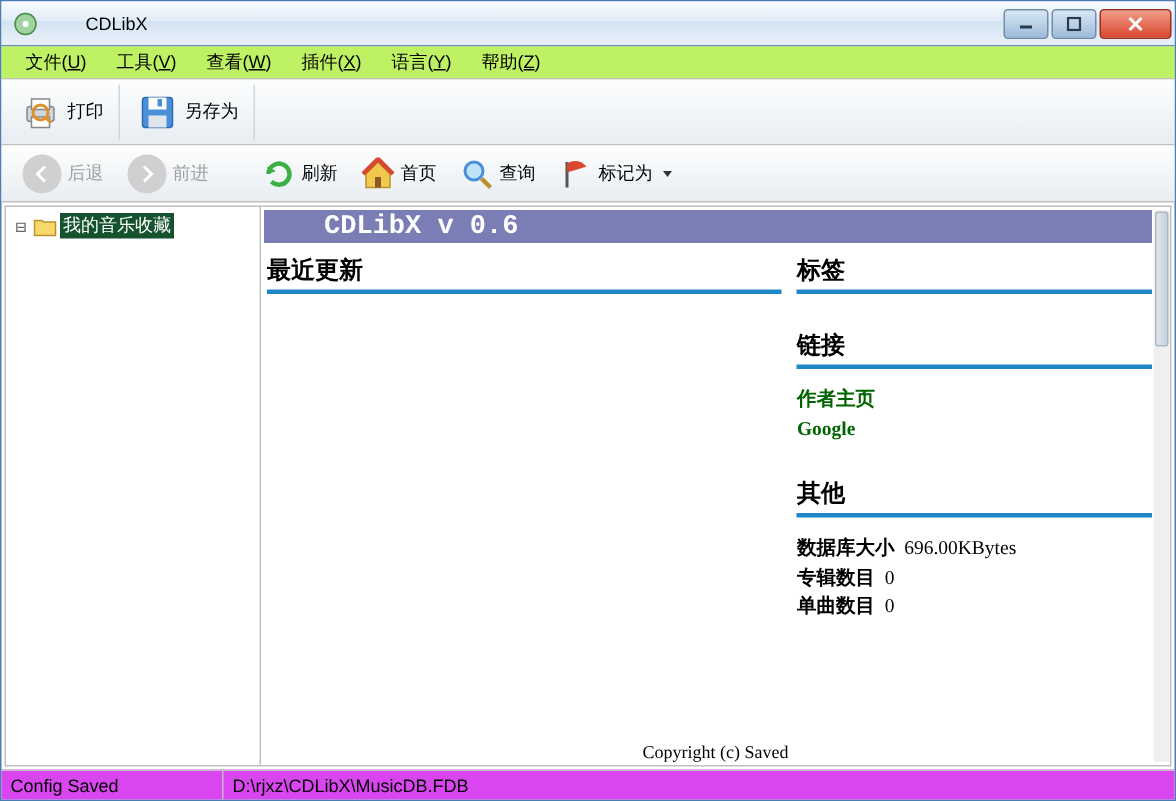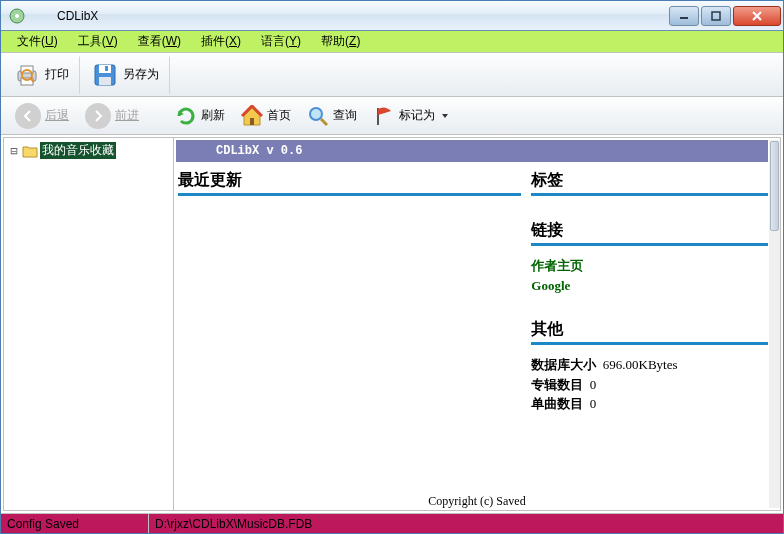--- a/index.html
+++ b/index.html
@@ -86,21 +86,21 @@
   background: linear-gradient(to bottom, #fdfefe, #e8edf2);
   border-bottom: 1px solid #c0c0c0;
   display: flex; align-items: center;
   padding: 2px 6px;
 }
 .nav-btn {
   display: flex; align-items: center;
   padding: 0 8px; height: 32px;
   cursor: default;
 }
-.nav-btn.disabled { color: #a0a0a0; text-decoration: underline; }
+.nav-btn.disabled { color: #a0a0a0; }
 .nav-circle {
   width: 26px; height: 26px; border-radius: 50%;
   background: #d0d0d0;
   display: inline-flex; align-items: center; justify-content: center;
   margin-right: 4px;
 }
 .nav-btn:not(.disabled) .nav-circle { background: #4caf50; }
 .spacer { width: 20px; }
 .content-area {
   flex: 1; display: flex;
@@ -135,21 +135,21 @@
   flex: 1;
   display: flex; flex-direction: column;
   background: #fff;
   position: relative;
 }
 .banner {
   height: 22px;
   background: #7b7eb5;
   color: #fff;
   font-family: "Courier New", monospace;
-  font-size: 12px;
+  font-size: 18px;
   font-weight: bold;
   display: flex; align-items: center;
   padding-left: 40px;
   margin: 2px 12px 2px 2px;
 }
 .main-body {
   flex: 1;
   display: flex;
   padding: 6px 12px 2px 4px;
   overflow: hidden;
@@ -192,21 +192,21 @@
 }
 .sb-thumb {
   width: 9px; height: 90px;
   background: linear-gradient(to right, #e0e6ec, #c5d0dc);
   border: 1px solid #a8b5c2;
   border-radius: 2px;
   margin-top: 1px;
 }
 .statusbar {
   height: 20px;
-  background: #be185d;
+  background: #d946ef;
   border-top: 1px solid #c0c0c0;
   display: flex; align-items: center;
   font-size: 12px;
 }
 .status-cell {
   padding: 0 6px;
   border-right: 1px solid #c0c0c0;
   height: 100%; display: flex; align-items: center;
 }
 .status-cell:first-child { width: 148px; }

